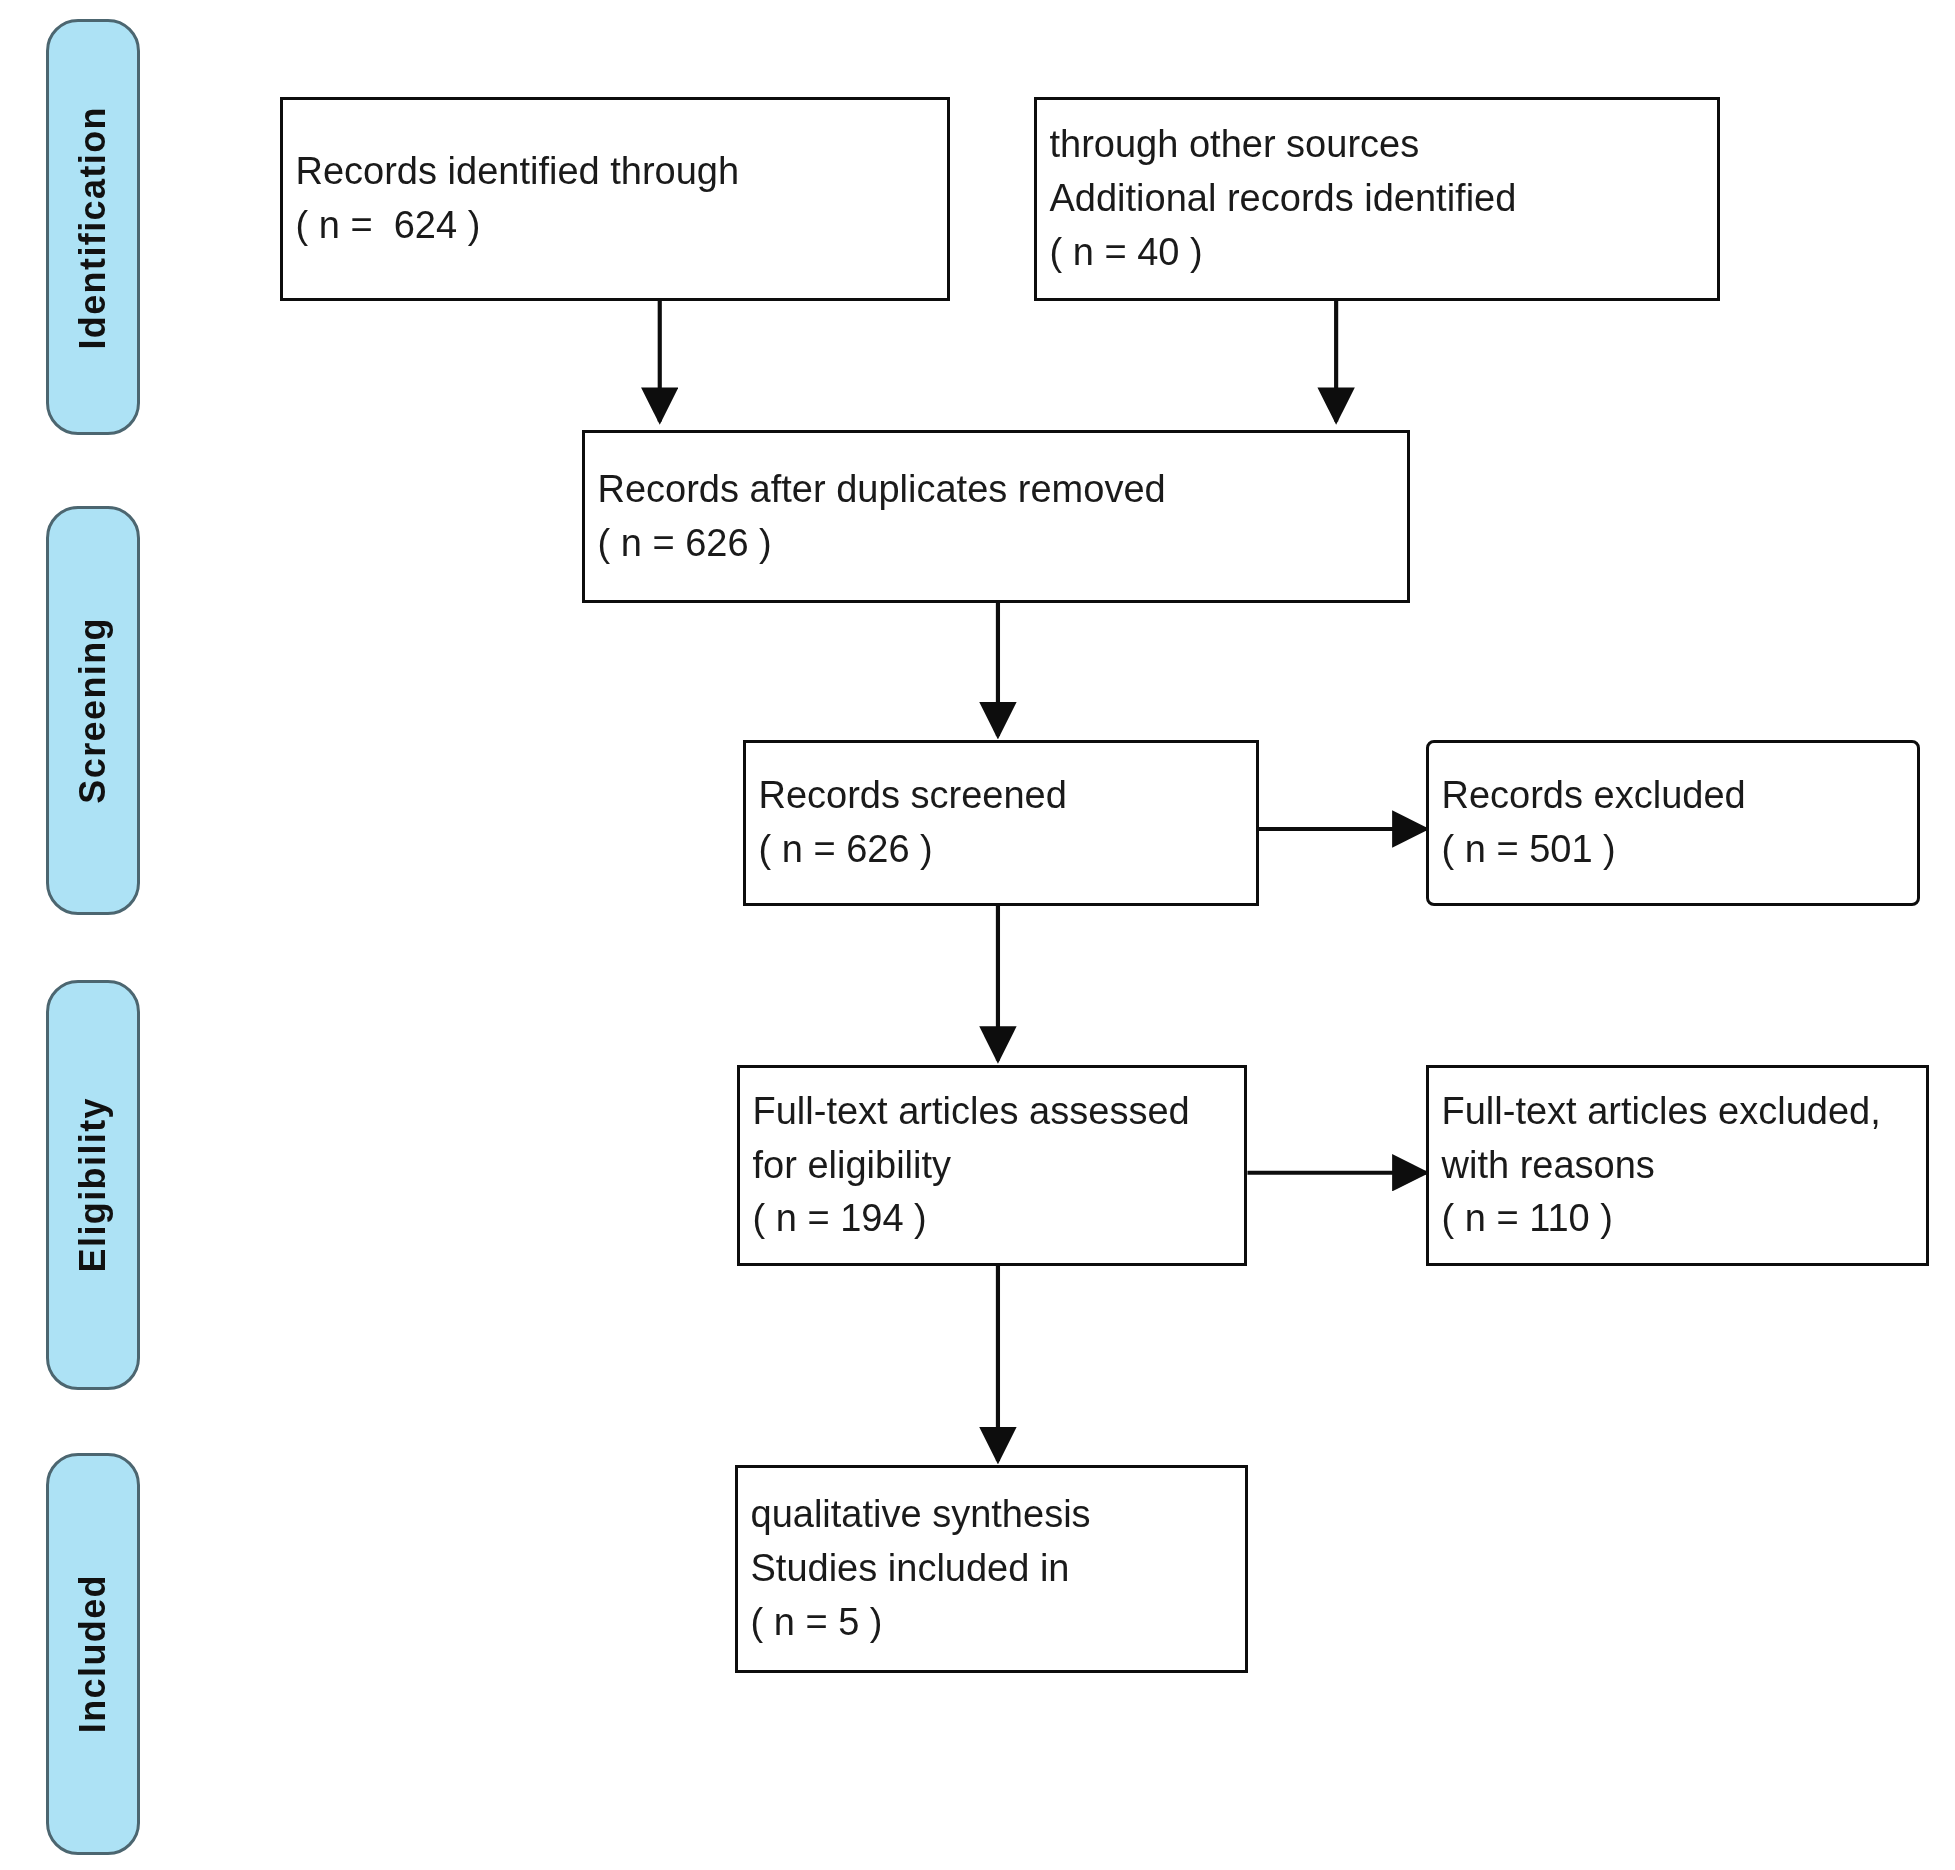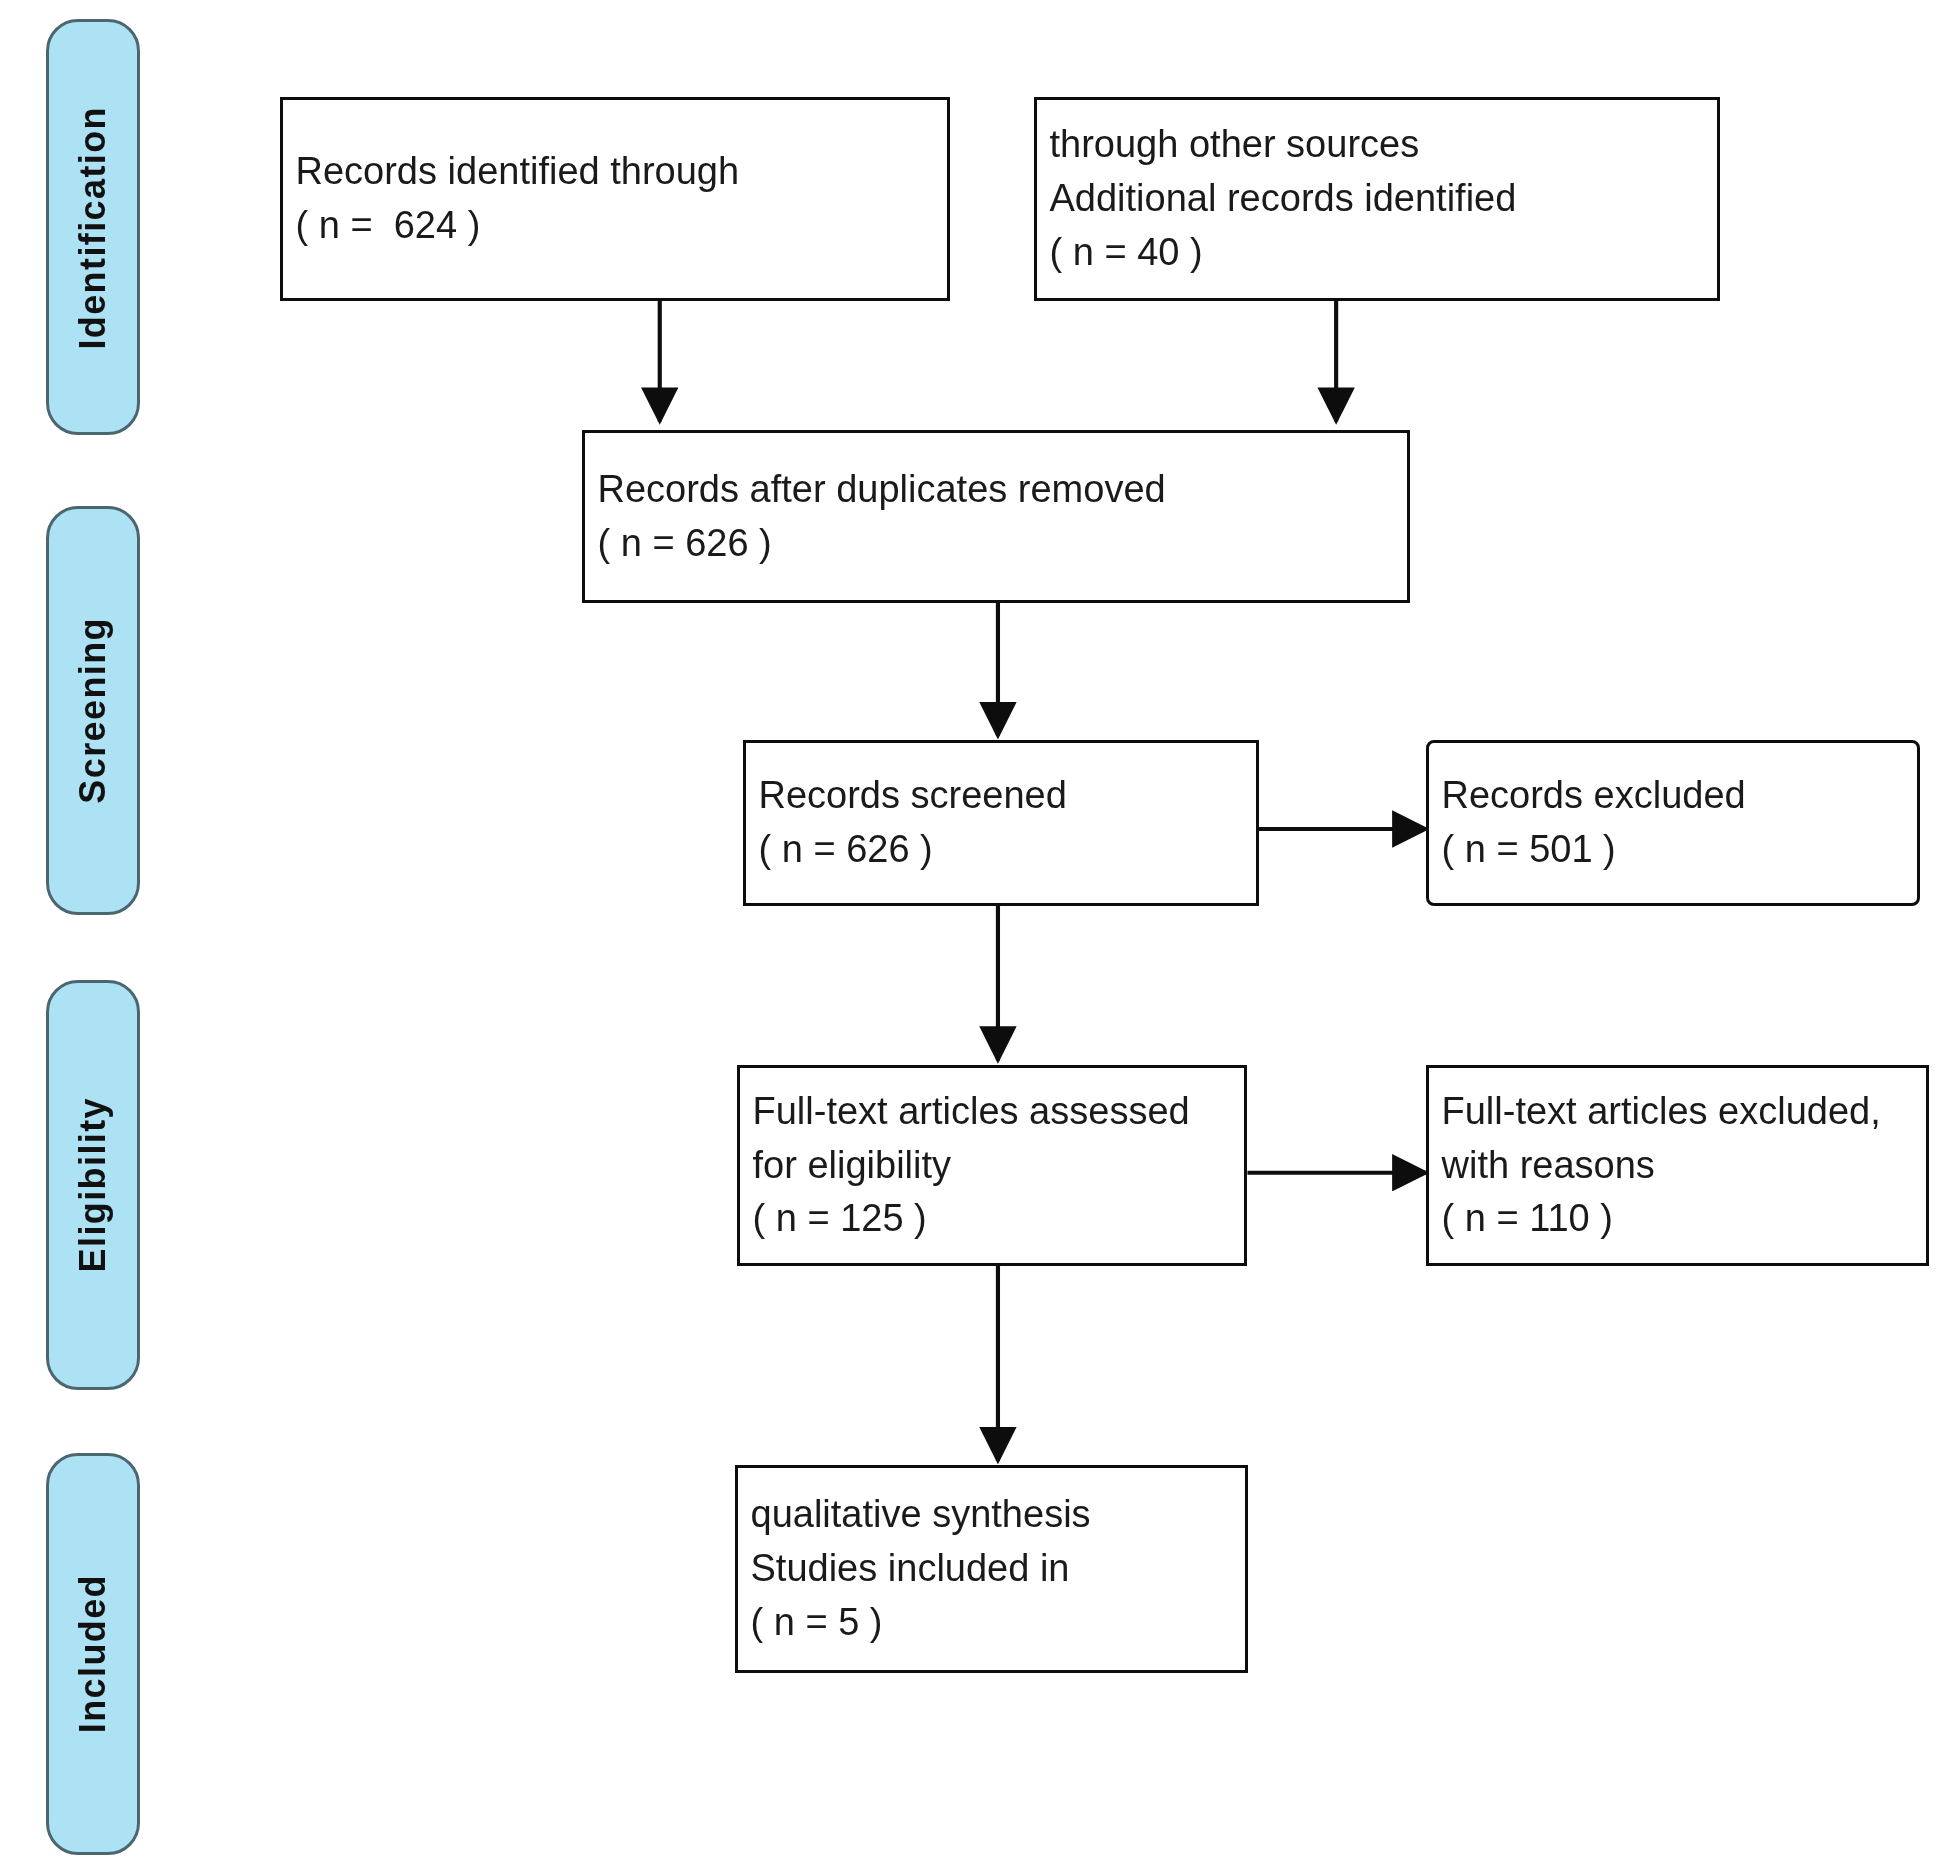--- a/index.html
+++ b/index.html
@@ -146,21 +146,21 @@
   </div>
 
   <div class="flow-box" style="left:1426px; top:740px; width:494px; height:166px;border-radius:8px;">
     <div class="flow-line">Records excluded</div>
     <div class="flow-line">( n = 501 )</div>
   </div>
 
   <div class="flow-box" style="left:737px; top:1065px; width:510px; height:201px;">
     <div class="flow-line">Full-text articles assessed</div>
     <div class="flow-line">for eligibility</div>
-    <div class="flow-line">( n = 125 )</div>
+    <div class="flow-line">( n = 194 )</div>
   </div>
 
   <div class="flow-box" style="left:1426px; top:1065px; width:503px; height:201px;">
     <div class="flow-line">Full-text articles excluded,</div>
     <div class="flow-line">with reasons</div>
     <div class="flow-line">( n = 110 )</div>
   </div>
 
   <div class="flow-box" style="left:735px; top:1465px; width:513px; height:208px;">
     <div class="flow-line">qualitative synthesis</div>

